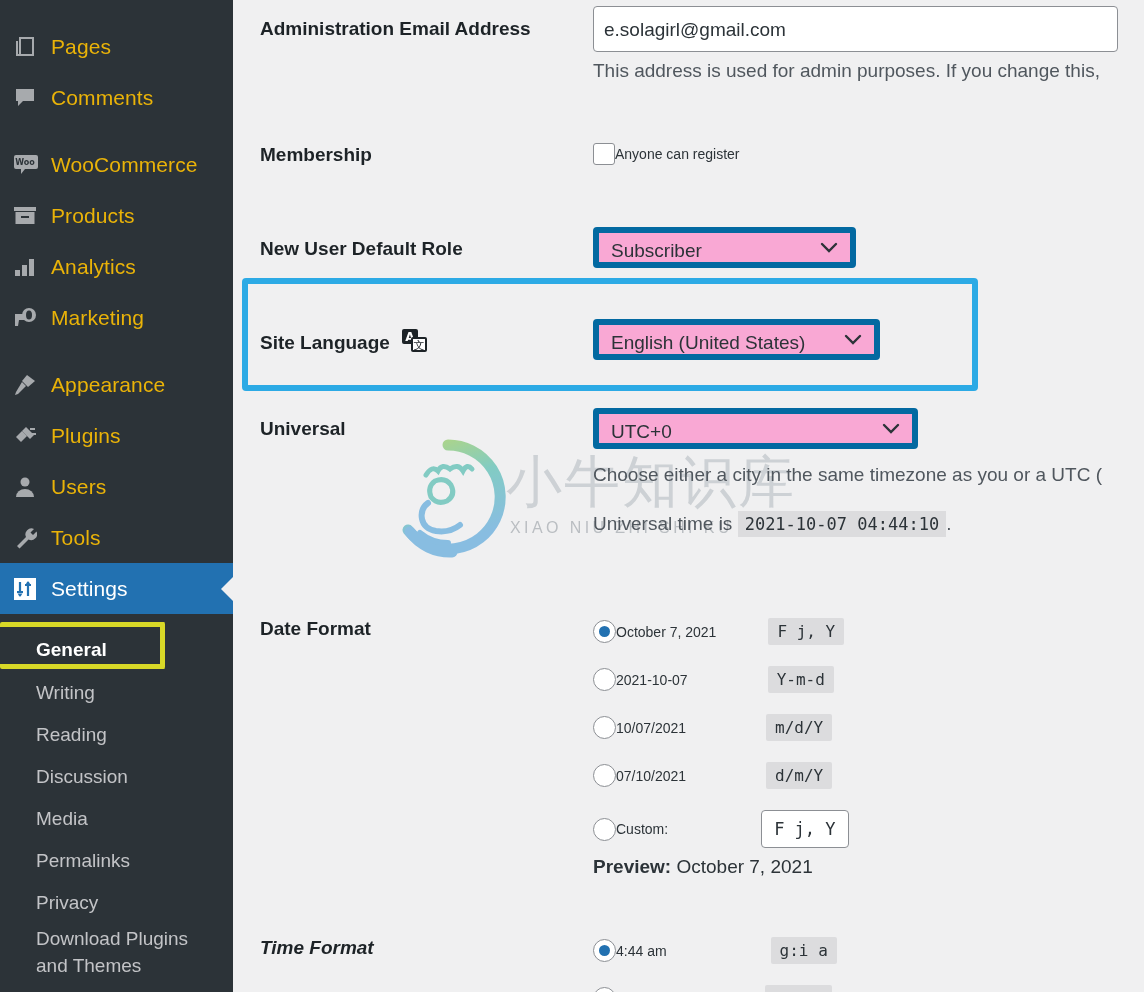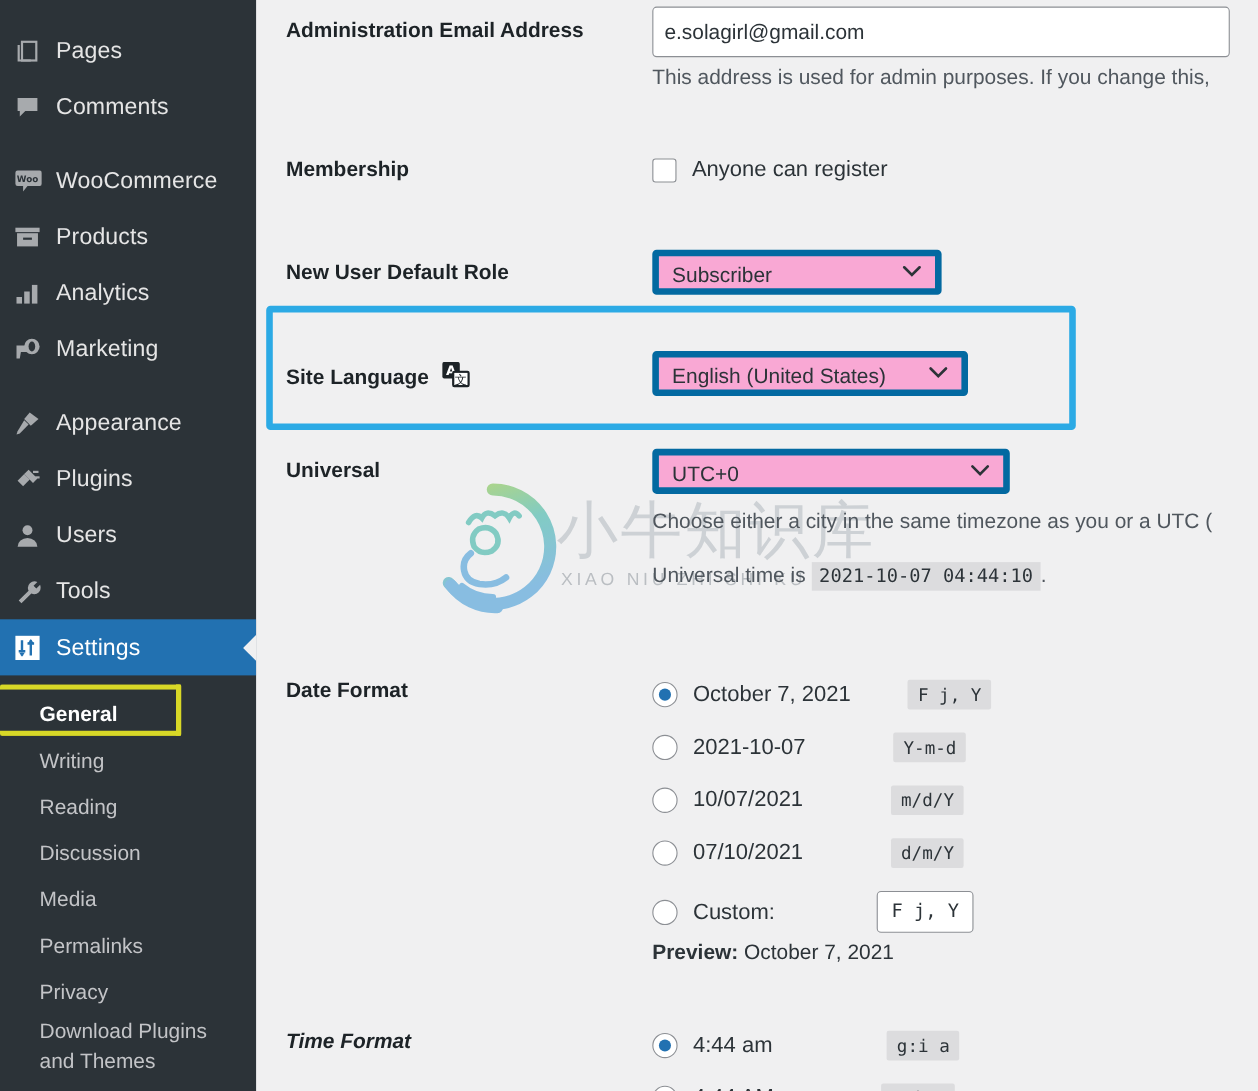--- a/index.html
+++ b/index.html
@@ -16,21 +16,21 @@
     position: absolute; left: 0; top: 0;
     width: 233px; height: 992px;
     background: #2c3338;
     overflow: hidden;
   }
   .menu-item {
     position: relative;
     display: flex; align-items: center;
     height: 51px;
     padding-left: 5px;
-    color: #e5e5e5;
+    color: #eab308;
     font-size: 21px;
   }
   .menu-item.active { background: #2271b1; color: #fff; }
   .menu-item.active::after {
     content: "";
     position: absolute; right: -1px; top: 50%;
     transform: translateY(-50%);
     border-top: 13px solid transparent;
     border-bottom: 13px solid transparent;
     border-right: 13px solid #f0f0f1;
@@ -121,21 +121,21 @@
     align-items: center; justify-content: center;
     flex: 0 0 23px;
   }
   .radio.checked::after {
     content: "";
     width: 11px; height: 11px;
     border-radius: 50%;
     background: #2271b1;
   }
   .optrow { display: flex; align-items: center; }
-  .optlabel { font-size: 20px; color: #2c3338; margin-left: 14px; white-space: nowrap; }
+  .optlabel { font-size: 14px; color: #2c3338; white-space: nowrap; }
   .code {
     font-family: "DejaVu Sans Mono", monospace;
     font-size: 16px;
     background: #dcdcde;
     color: #2c3338;
     padding: 4px 9px;
     border-radius: 2px;
     white-space: nowrap;
   }
   .codeinput {

